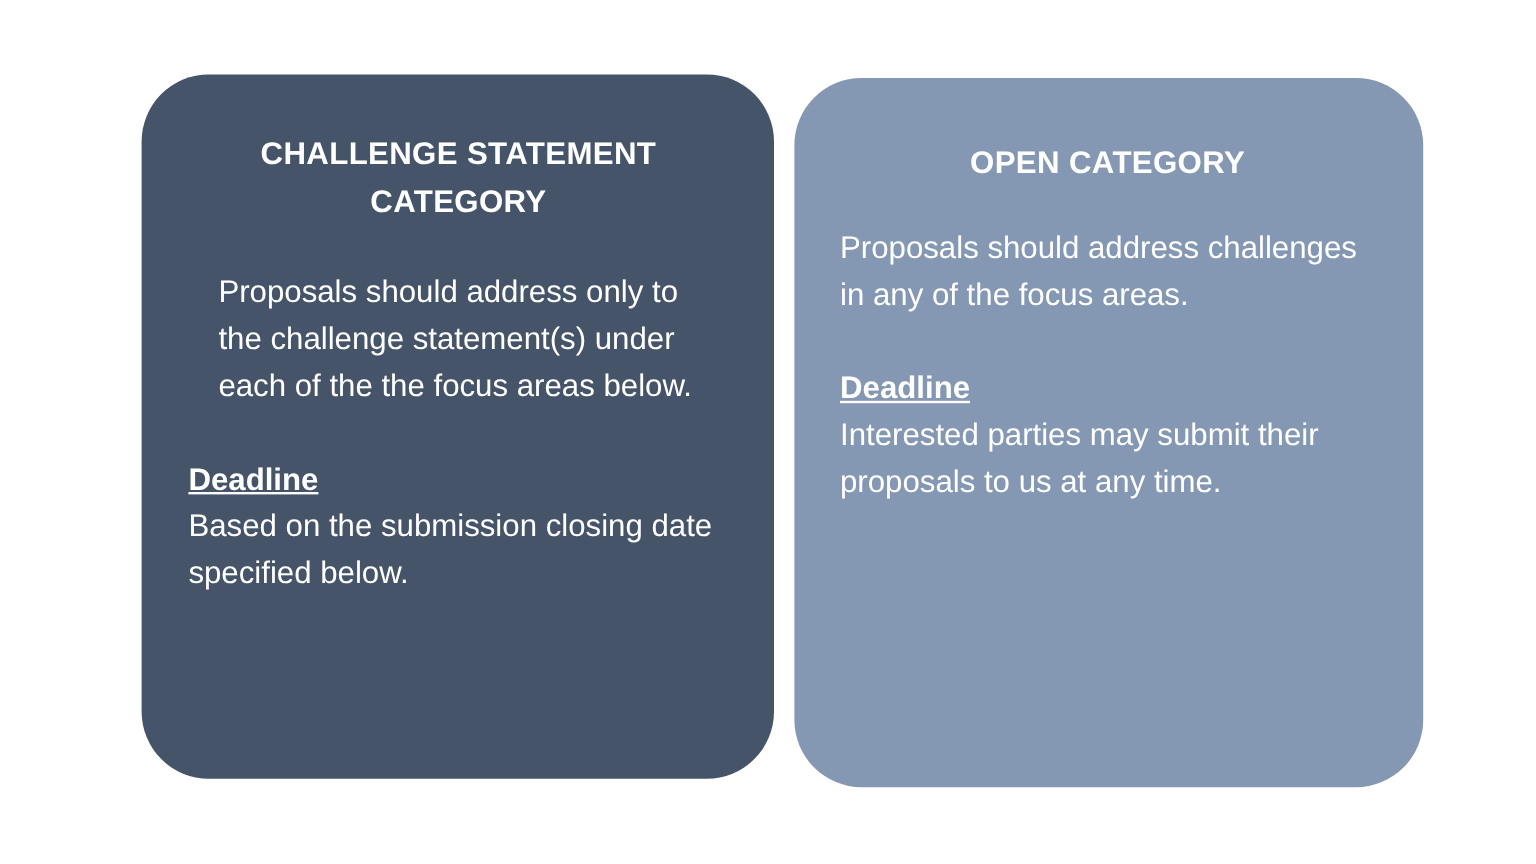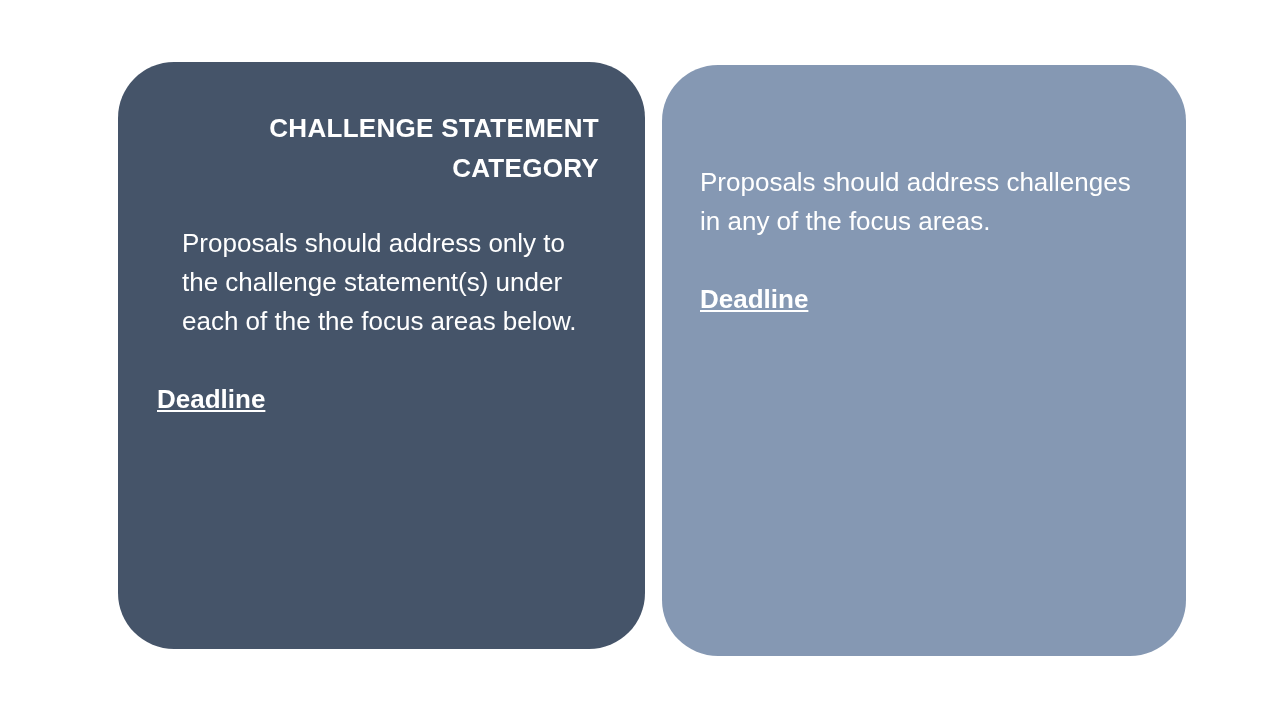--- a/index.html
+++ b/index.html
@@ -42,21 +42,21 @@
     top: 65px;
     width: 524px;
     height: 591px;
     background: #8598b3;
     padding: 50px 40px 0 38px;
   }
 
   .card-title {
     font-size: 26px;
     font-weight: bold;
-    text-align: right;
+    text-align: center;
     letter-spacing: 0.3px;
     line-height: 40px;
     margin: 0;
     color: #ffffff;
   }
 
   .card-left .card-title {
     padding: 0 8px;
   }
 
@@ -67,21 +67,21 @@
     color: #ffffff;
     margin: 0;
   }
 
   .card-left .intro {
     margin-top: 36px;
     margin-left: 25px;
   }
 
   .card-right .intro {
-    margin-top: 48px;
+    margin-top: 32px;
   }
 
   .deadline-group {
     margin-top: 39px;
   }
 
   .deadline-heading {
     font-size: 26px;
     line-height: 39px;
     font-weight: bold;
@@ -101,23 +101,26 @@
 </head>
 <body>
 
 <div id="slide" style="background: rgb(255, 255, 255);">
 
   <section class="card card-left" style="background: rgb(69, 84, 105); color: rgb(255, 255, 255);">
     <h2 class="card-title">CHALLENGE STATEMENT CATEGORY</h2>
     <p class="body-block intro">Proposals should address only to the challenge statement(s) under each of the the focus areas below.</p>
     <div class="deadline-group">
       <p class="deadline-heading">Deadline</p>
+      <p class="deadline-body">Based on the submission closing date specified below.</p>
     </div>
   </section>
 
   <section class="card card-right" style="background: rgb(133, 152, 179); color: rgb(255, 255, 255);">
+    <h2 class="card-title">OPEN CATEGORY</h2>
     <p class="body-block intro">Proposals should address challenges in any of the focus areas.</p>
     <div class="deadline-group">
       <p class="deadline-heading">Deadline</p>
+      <p class="deadline-body">Interested parties may submit their proposals to us at any time.</p>
     </div>
   </section>
 
 </div>
 
 </body></html>

